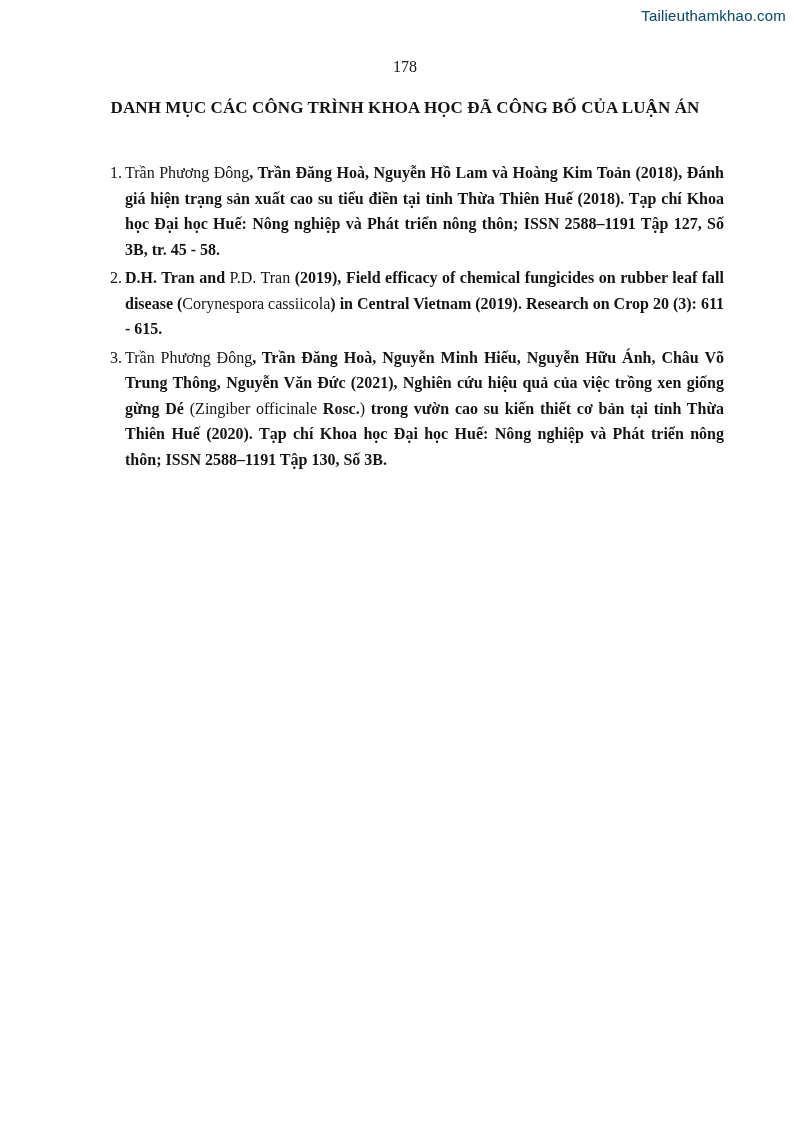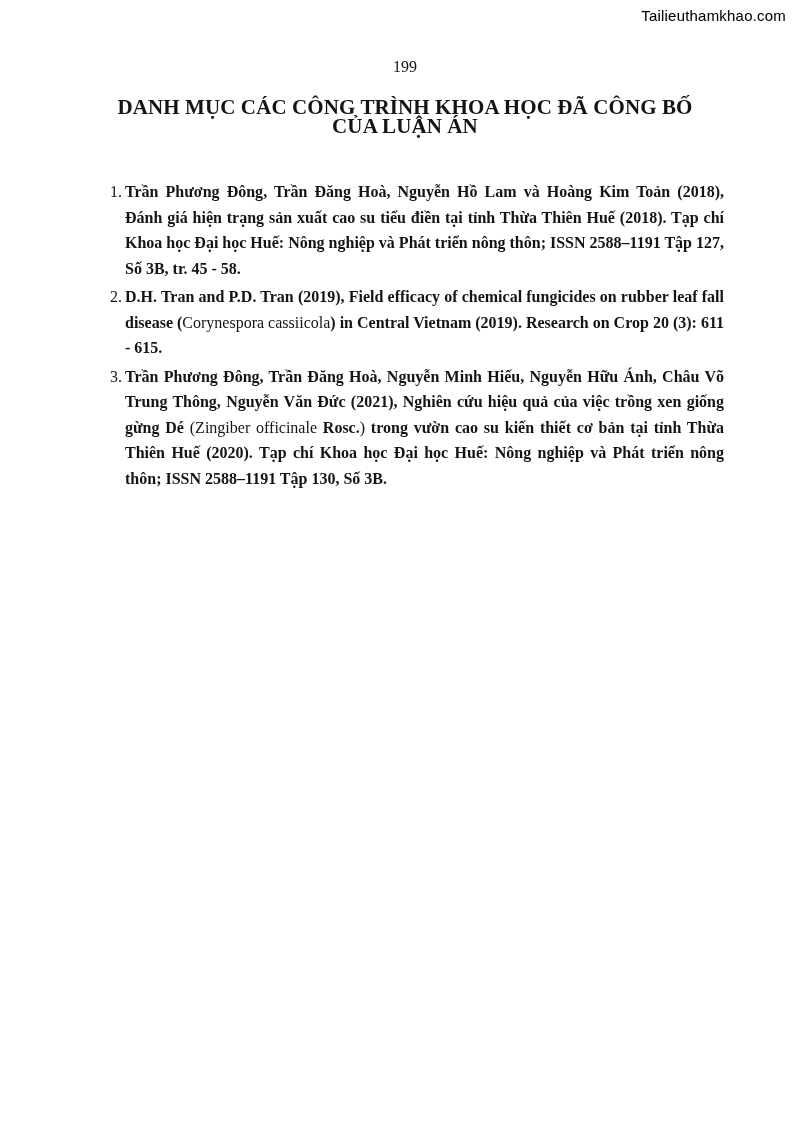--- a/index.html
+++ b/index.html
@@ -11,35 +11,35 @@
     overflow: hidden;
     font-family: "Liberation Serif", "DejaVu Serif", serif;
     color: #141414;
   }
   .watermark {
     position: absolute;
     top: 7px;
     right: 8px;
     font-family: "Liberation Sans", "DejaVu Sans", sans-serif;
     font-size: 15px;
-    color: #000000;
+    color: #0c4a6e;
     text-shadow: 1px 1px 0 #ffffff, -0.5px -0.5px 0 #e2e2e2;
     letter-spacing: 0.2px;
   }
   .head {
     margin: 58px 80px 0 96px;
     text-align: center;
   }
   .page-number {
     font-size: 16px;
     line-height: 17px;
   }
   .doc-title {
     margin: 23px 0 0 0;
-    font-size: 21px;
+    font-size: 17px;
     line-height: 19px;
     font-weight: bold;
     letter-spacing: 0.1px;
   }
   .ref-list {
     list-style: none;
     margin: 43px 70px 0 110px;
     padding: 0;
   }
   .ref-item {
@@ -48,32 +48,32 @@
     font-size: 16px;
     line-height: 25.5px;
     text-align: justify;
     margin-bottom: 3px;
   }
   .ref-num {
     position: absolute;
     left: 0;
     top: 0;
   }
-  .run-bold   { font-weight: bold; }
+  .run-bold   { font-weight: normal; }
   .run-italic { }
   .run-normal { font-weight: bold; font-style: normal; }
 </style>
 </head>
 <body>
 
 <div class="page">
   <div class="watermark">Tailieuthamkhao.com</div>
 
   <div class="head">
-    <div class="page-number">199</div>
+    <div class="page-number">178</div>
     <h1 class="doc-title">DANH MỤC CÁC CÔNG TRÌNH KHOA HỌC ĐÃ CÔNG BỐ CỦA LUẬN ÁN</h1>
   </div>
 
   <ol class="ref-list">
       <li class="ref-item"><span class="ref-num">1.</span><span><span class="run-bold">Trần Phương Đông</span><span class="run-normal">, Trần Đăng Hoà, Nguyễn Hồ Lam và Hoàng Kim Toản (2018), Đánh giá hiện trạng sản xuất cao su tiểu điền tại tỉnh Thừa Thiên Huế (2018). Tạp chí Khoa học Đại học Huế: Nông nghiệp và Phát triển nông thôn; ISSN 2588–1191 Tập 127, Số 3B, tr. 45 - 58.</span></span></li>
       <li class="ref-item"><span class="ref-num">2.</span><span><span class="run-normal">D.H. Tran and </span><span class="run-bold">P.D. Tran</span><span class="run-normal"> (2019), Field efficacy of chemical fungicides on rubber leaf fall disease (</span><span class="run-italic">Corynespora cassiicola</span><span class="run-normal">) in Central Vietnam (2019). Research on Crop 20 (3):  611 - 615.</span></span></li>
       <li class="ref-item"><span class="ref-num">3.</span><span><span class="run-bold">Trần Phương Đông</span><span class="run-normal">, Trần Đăng Hoà, Nguyễn Minh Hiếu, Nguyễn Hữu Ánh, Châu Võ Trung Thông, Nguyễn Văn Đức (2021), Nghiên cứu hiệu quả của việc trồng xen giống gừng Dé </span><span class="run-italic">(Zingiber officinale</span><span class="run-normal"> Rosc.</span><span class="run-italic">)</span><span class="run-normal"> trong vườn cao su kiến thiết cơ bản tại tỉnh Thừa Thiên Huế (2020). Tạp chí Khoa học Đại học Huế: Nông nghiệp và Phát triển nông thôn; ISSN 2588–1191 Tập 130, Số 3B.</span></span></li>
     </ol>
 </div>
 

